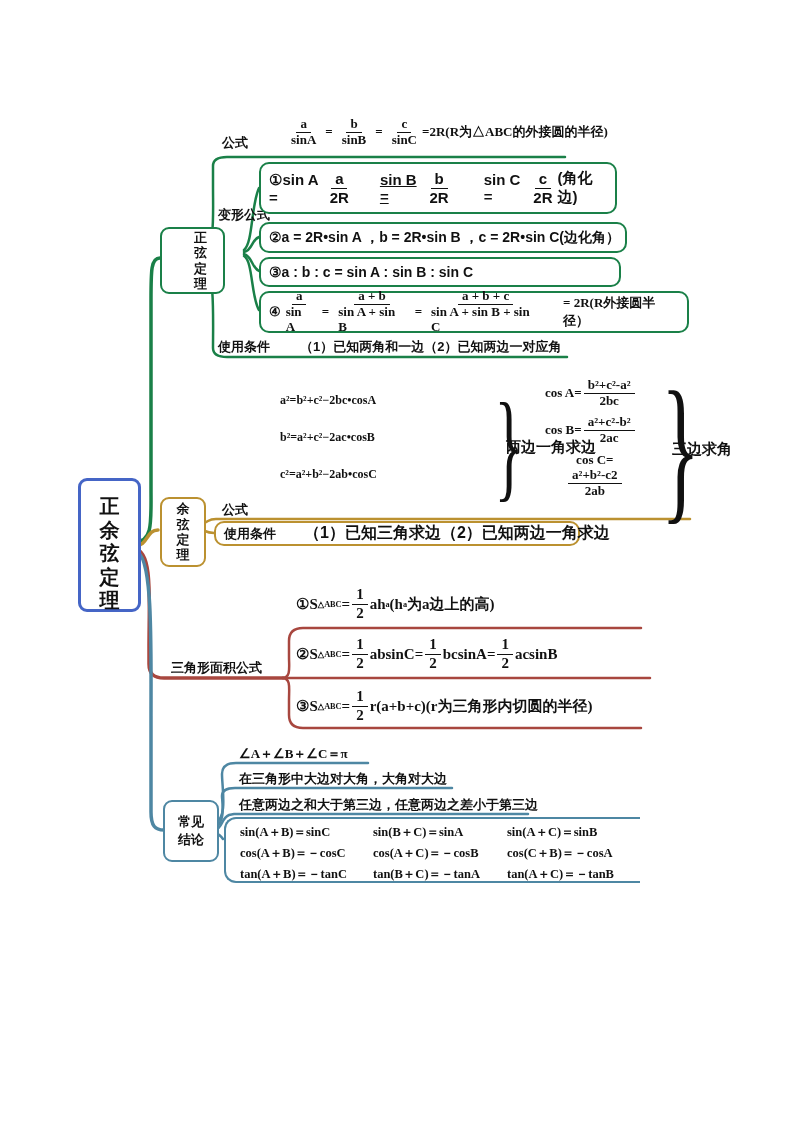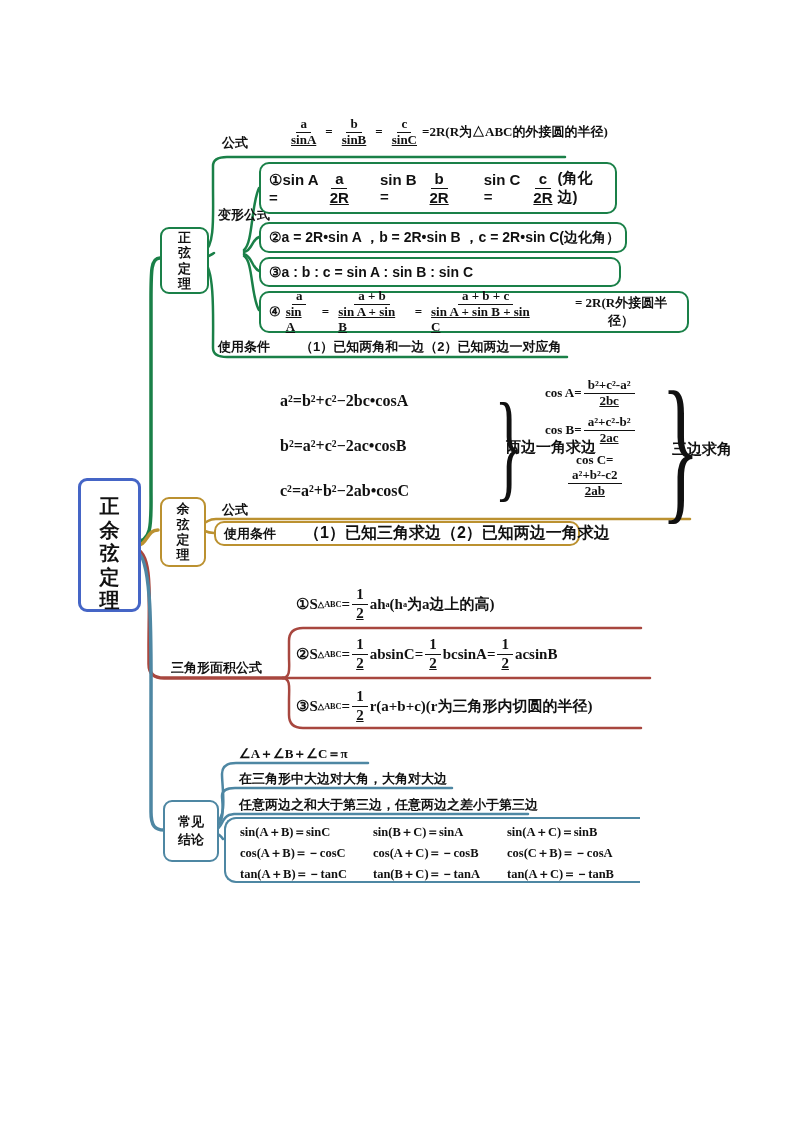--- a/index.html
+++ b/index.html
@@ -6,21 +6,21 @@
   .canvas{position:relative;width:794px;height:1123px;background:#fff;overflow:hidden;
           font-family:"Liberation Sans",sans-serif;color:#111;}
   .abs{position:absolute;}
   svg.wires{position:absolute;left:0;top:0;width:794px;height:1123px;pointer-events:none;}
   .node{border:2px solid;border-radius:9px;background:#fff;display:flex;align-items:center;justify-content:center;
         text-align:center;font-weight:bold;}
   .vwrap{word-break:break-all;line-height:1.18;text-align:center;}
   .serif{font-family:"Liberation Serif",serif;font-weight:bold;}
   .frac{display:inline-flex;flex-direction:column;align-items:center;vertical-align:middle;margin:0 2px;}
   .frac .nu{border-bottom:1.6px solid #111;padding:0 4px;line-height:1.15;}
-  .frac .de{padding:0 3px;line-height:1.15;text-decoration:underline;}
+  .frac .de{padding:0 3px;line-height:1.15;}
   .sb{font-size:0.55em;vertical-align:sub;}
   .rowbox{border:2px solid;border-radius:10px;background:#fff;display:flex;align-items:center;padding:0 8px;box-sizing:border-box;}
   .openbox{border:2px solid;border-right:none;border-radius:12px 0 0 12px;background:transparent;box-sizing:border-box;}
   .brace{font-family:"Liberation Serif",serif;font-weight:400;line-height:1;transform:scaleX(.5);transform-origin:center;}
   .lbl{font-weight:bold;white-space:nowrap;}
   .flexrow{display:flex;align-items:center;white-space:nowrap;}
 </style>
 </head>
 <body>
 
@@ -58,21 +58,21 @@
     <path d="M215,823 C228,818 222,788 222,774 C222,766 228,763 236,763 L368,763" stroke="#4e87a3" stroke-width="2.5"></path>
     <path d="M215,827 C226,823 222,801 222,796 C222,790 228,788 235,788 L452,788" stroke="#4e87a3" stroke-width="2.5"></path>
     <path d="M215,830 C223,828 221,818 229,815 L234,814 L528,814" stroke="#4e87a3" stroke-width="2.5"></path>
     <path d="M215,833 C219,834 221,836 223,839" stroke="#4e87a3" stroke-width="2.5"></path>
   </svg>
 
   <div class="abs node" style="left:78px;top:478px;width:57px;height:128px;border-color:#4565c6;border-width:3px;">
     <div class="vwrap" style="width:24px;font-size:20px;margin-top:18px;">正余弦定理</div>
   </div>
 
-  <div class="abs node" style="left:160px;top:227px;width:45px;height:63px;border-color:#1a8048;">
+  <div class="abs node" style="left:160px;top:227px;width:45px;height:63px;border-color:#1a8048;padding-left:16px;">
     <div class="vwrap" style="width:15px;font-size:13px;">正弦定理</div>
   </div>
 
   <div class="abs lbl" style="left:222px;top:134px;font-size:13px;">公式</div>
 
   <div class="abs flexrow serif" style="left:286px;top:117px;font-size:13px;">
     <span class="frac">
       <span class="nu">a</span>
       <span class="de">sinA</span>
       </span>
@@ -92,21 +92,21 @@
   <div class="abs lbl" style="left:218px;top:207px;">
     <div class="vwrap" style="width:15px;font-size:13px;">变形公式</div>
   </div>
 
   <div class="abs rowbox" style="left:259px;top:162px;width:358px;height:52px;border-color:#1a8048;font-size:15px;font-weight:bold;">
     <span>①sin A =</span>
     <span class="frac">
       <span class="nu">a</span>
       <span class="de">2R</span>
       </span>
-    <span style="margin-left:26px;">sin B =</span>
+    <span style="margin-left:26px;text-decoration:underline;">sin B =</span>
     <span class="frac">
       <span class="nu">b</span>
       <span class="de">2R</span>
       </span>
     <span style="margin-left:30px;">sin C =</span>
     <span class="frac">
       <span class="nu">c</span>
       <span class="de">2R</span>
       </span>
     <span>(角化边)</span>
@@ -129,31 +129,31 @@
     <span style="margin:0 4px;">=</span>
     <span class="frac">
       <span class="nu">a + b</span>
       <span class="de">sin A + sin B</span>
       </span>
     <span style="margin:0 4px;">=</span>
     <span class="frac">
       <span class="nu">a + b + c</span>
       <span class="de">sin A + sin B + sin C</span>
       </span>
-    <span style="margin-left:18px;text-align:center;">= 2R(R外接圆半径）</span>
+    <span style="margin-left:18px;">= 2R(R外接圆半径）</span>
   </div>
 
   <div class="abs lbl" style="left:218px;top:338px;font-size:13px;">使用条件</div>
   <div class="abs lbl" style="left:300px;top:338px;font-size:13px;">（1）已知两角和一边（2）已知两边一对应角</div>
 
   <div class="abs node" style="left:160px;top:497px;width:42px;height:66px;border-color:#bb9130;">
     <div class="vwrap" style="width:15px;font-size:13px;">余弦定理</div>
   </div>
 
-  <div class="abs serif" style="left:280px;top:390px;font-size:16px;line-height:21px;display:flex;flex-direction:column;gap:24px;">
+  <div class="abs serif" style="left:280px;top:390px;font-size:12px;line-height:21px;display:flex;flex-direction:column;gap:16px;">
     <span>a²=b²+c²−2bc•cosA</span>
     <span>b²=a²+c²−2ac•cosB</span>
     <span>c²=a²+b²−2ab•cosC</span>
   </div>
   <div class="abs brace" style="left:480px;top:386px;font-size:120px;">}</div>
   <div class="abs lbl" style="left:506px;top:438px;font-size:15px;">两边一角求边</div>
 
   <div class="abs serif" style="left:545px;top:378px;font-size:13px;display:flex;flex-direction:column;gap:6px;">
     <span class="flexrow">
       <span>cos A=</span>

